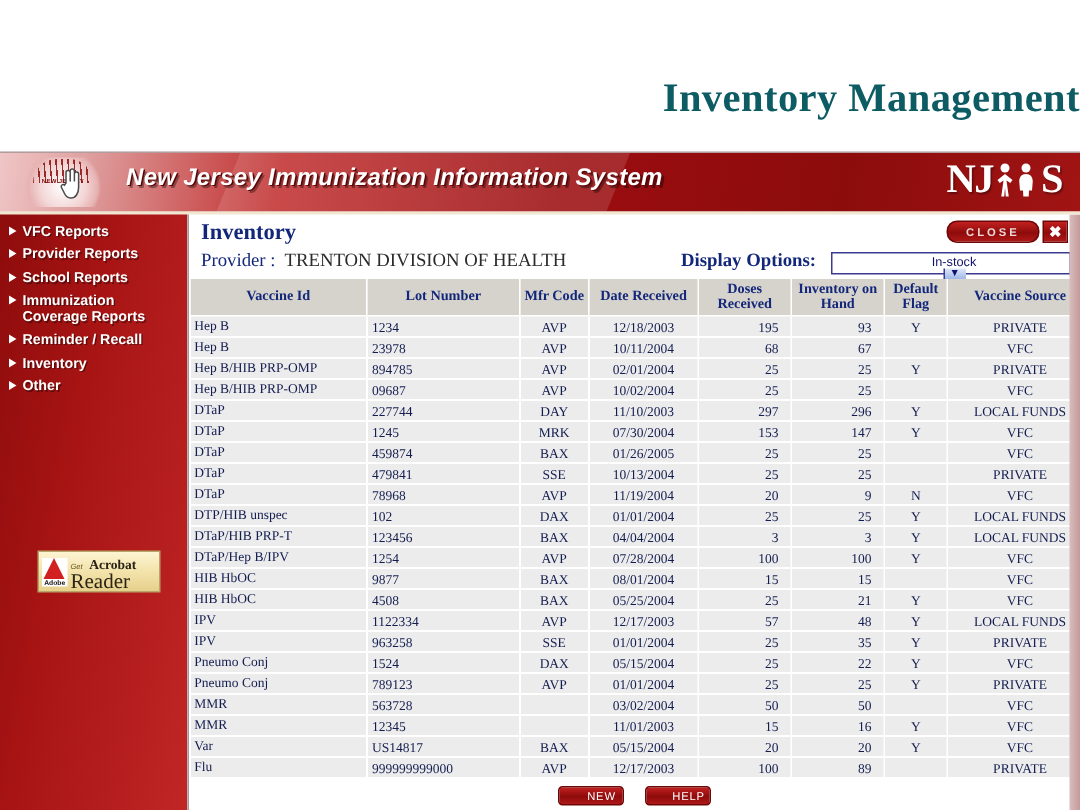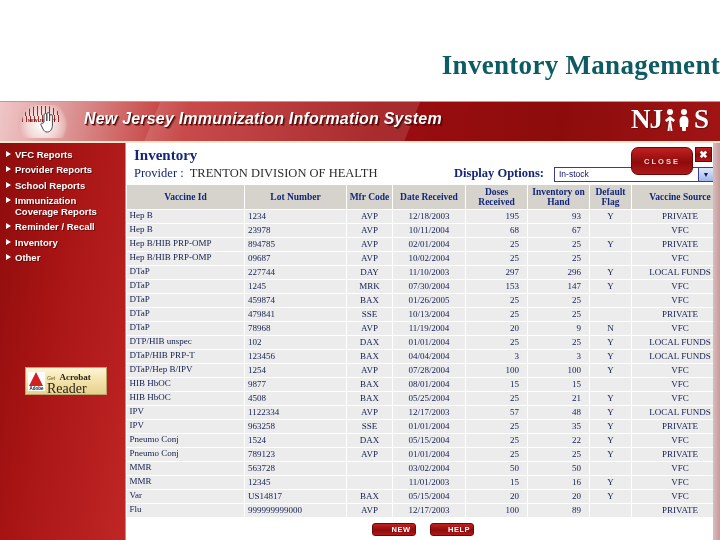--- a/index.html
+++ b/index.html
@@ -132,21 +132,21 @@
     border-left:1px solid #9e9e9e;
     overflow:hidden;
   }
   .page-title{
     font-family:"Liberation Serif", serif;
     font-weight:bold;font-size:15px;color:#13277a;
     padding:4px 0 0 8px;
   }
   .close-wrap{position:absolute;right:8px;top:4px;display:flex;gap:2px;}
   .close-btn{
-    width:62px;height:28px;border-radius:7px;
+    width:62px;height:15px;border-radius:7px;
     background:linear-gradient(180deg,#c22020 0%,#8e0b0b 55%,#b01818 100%);
     color:#f0d8d8;font-size:7.5px;font-weight:bold;letter-spacing:2px;
     display:flex;align-items:center;justify-content:center;
     border:1px solid #6d0606;box-sizing:border-box;
   }
   .x-btn{
     width:17px;height:15px;
     background:linear-gradient(180deg,#c22020 0%,#8e0b0b 55%,#b01818 100%);
     color:#ffffff;font-size:10px;font-weight:bold;
     display:flex;align-items:center;justify-content:center;
@@ -168,20 +168,21 @@
   .disp-label{
     margin-left:auto;
     font-family:"Liberation Serif", serif;font-weight:bold;font-size:12.5px;color:#13277a;
     white-space:nowrap;
   }
   .select{
     width:160px;height:15px;background:#ffffff;border:1px solid #3b3b8f;
     display:flex;align-items:center;justify-content:space-between;
     font-size:8.5px;color:#12126b;padding-left:4px;box-sizing:border-box;
     margin-left:4px;
+    flex-direction:column;
   }
   .select .caret{
     width:14px;height:13px;background:linear-gradient(180deg,#dfe8fb,#9fb8e8);
     border-left:1px solid #3b3b8f;display:flex;align-items:center;justify-content:center;
     color:#12126b;font-size:7px;
   }
   
   table{border-collapse:collapse;width:100%;table-layout:fixed;}
   th{
     background:#d6d3cd;
@@ -210,21 +211,21 @@
   td.r{text-align:right;padding-right:8px;}
   td.wrap{white-space:normal;line-height:9.5px;}
   .btn-row{
     display:flex;justify-content:center;gap:14px;
     padding-top:5px;
   }
   .red-btn{
     width:44px;height:13px;border-radius:3px;
     background:linear-gradient(180deg,#c22020 0%,#8e0b0b 55%,#b01818 100%);
     border:1px solid #6d0606;box-sizing:border-box;
-    color:#ffffff;font-size:7.5px;font-weight:bold;letter-spacing:.5px;
+    color:#ffffff;font-size:7.5px;font-weight:normal;letter-spacing:.5px;
     display:flex;align-items:center;justify-content:center;padding-left:14px;
   }
   .scroll-edge{
     position:absolute;right:0;top:0;width:7px;height:100%;
     background:linear-gradient(90deg,#d9bcbc,#c59a9a);
   }
 </style>
 </head>
 <body>
 

